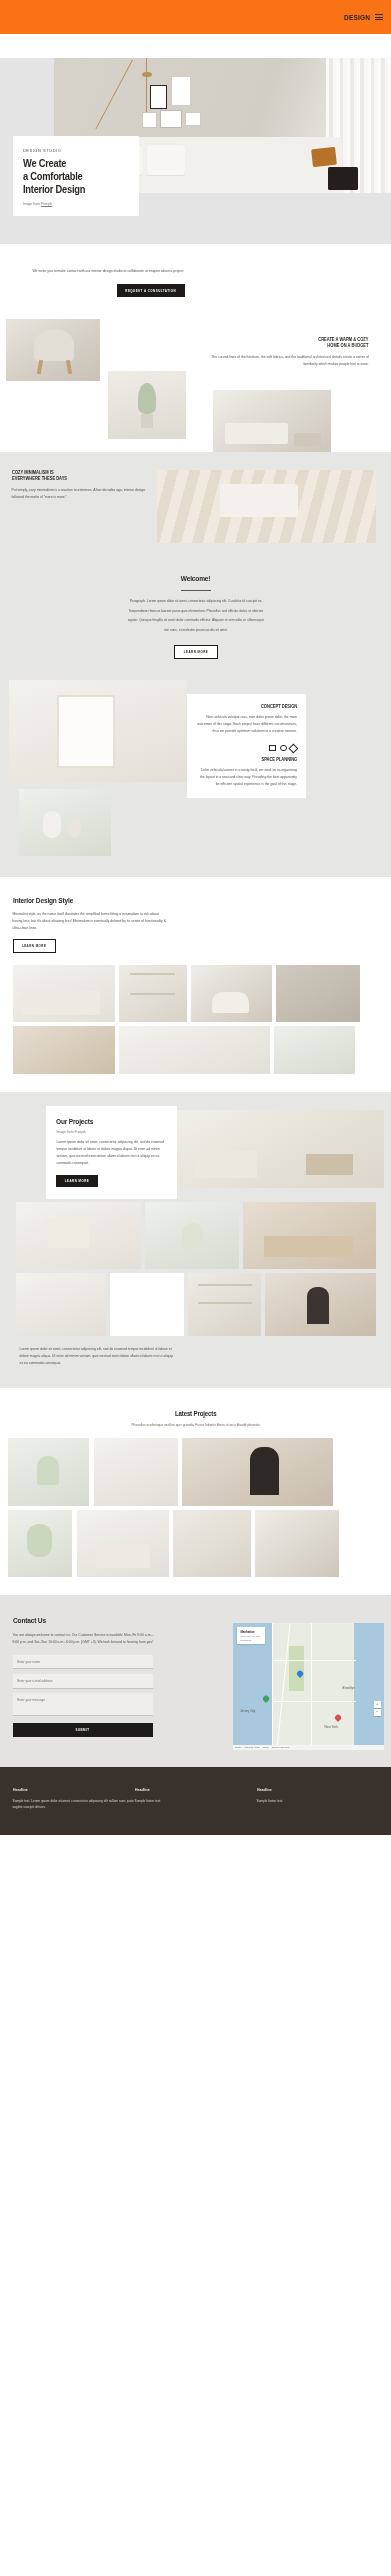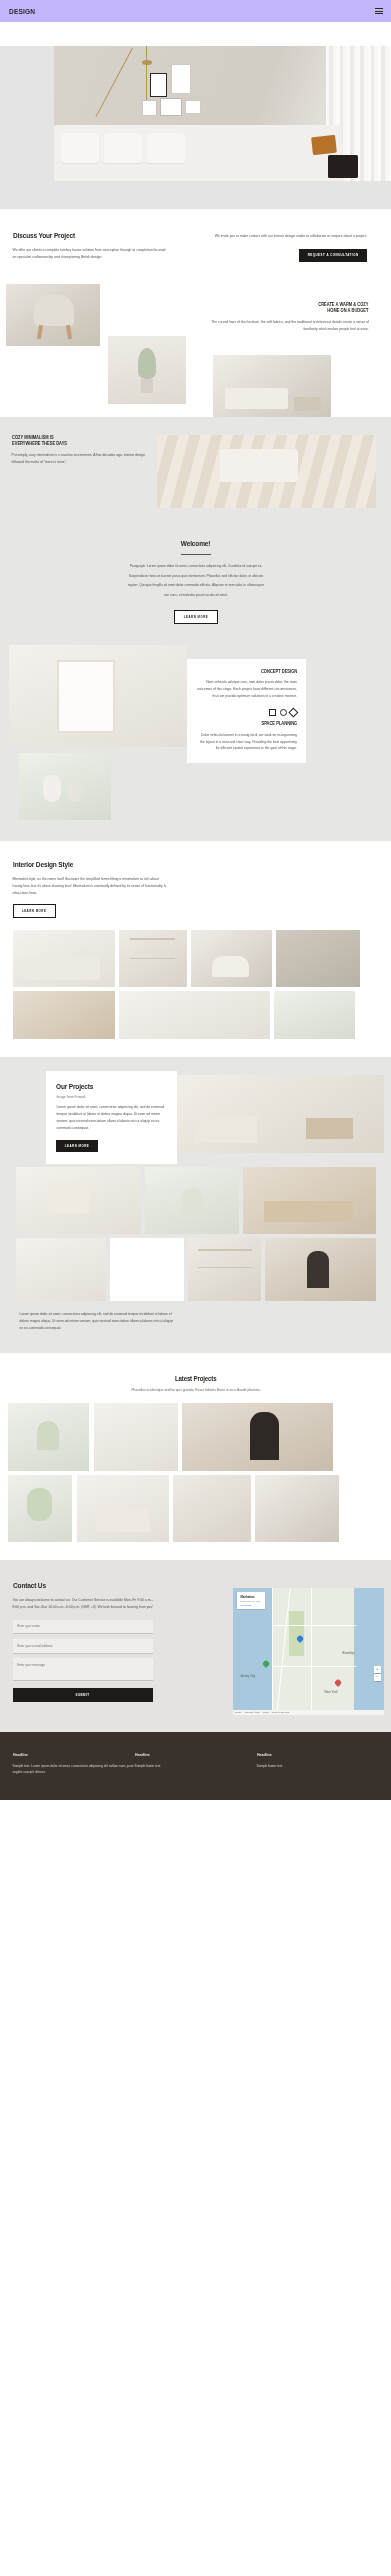--- a/index.html
+++ b/index.html
@@ -16,22 +16,22 @@
     font-weight:700;
     letter-spacing:-0.2px;
     transform:scaleX(0.82);
     transform-origin:left center;
     color:#2b2724;
   }
   .heading.c { transform-origin:center center; }
 
   
   .topbar {
-    height:22px; background:#c4b5fd; display:flex; align-items:center;
-    justify-content:space-between; padding:0 9.4px; position:relative; z-index:40;
+    height:34px; background:#f97316; display:flex; align-items:center;
+    justify-content:flex-end; padding:0 9.4px; position:relative; z-index:40;
   }
   .logo { font-weight:700; font-size:7.8px; letter-spacing:0.2px; transform:scaleX(0.84); transform-origin:left center; }
   .burger { display:flex; flex-direction:column; gap:1.6px; cursor:pointer; }
   .burger i { display:block; width:7.8px; height:1px; background:#2b2724; }
 
   
   .hero { position:relative; background:#e4e4e4; padding-bottom:28px; }
   .hero-white-block { position:absolute; right:0; top:23px; width:99px; height:52px; background:#fff; }
   .hero-img {
     position:relative; margin:24px 0 0 54px; height:135px; width:366px;
@@ -180,28 +180,31 @@
     <div class="curtain"></div>
     <div class="rug"></div>
     <div class="sofa"></div>
     <div class="cushion" style="left:7.3px;"></div>
     <div class="cushion" style="left:50px;"></div>
     <div class="cushion" style="left:93px;"></div>
     <div class="pillow"></div>
     <div class="table"></div>
   </div>
 
+  <div class="hero-card">
+    <div class="kicker">DESIGN STUDIO</div>
+    <h1><span id="hero-title">We Create<br>a Comfortable<br>Interior Design</span></h1>
+    <div class="credit">
+      <span>Image from </span><a href="#">Freepik</a>
+    </div>
+  </div>
 </section>
 
 <section class="discuss">
   <div class="grid">
-    <div class="left">
-      <h2 class="sec-t">Discuss Your Project</h2>
-      <p class="body" style="width:157px">We offer our clients a complete turnkey house solution from conception through to completion focused on specialist craftsmanship and championing British design.</p>
-    </div>
     <div class="right">
       <p class="body" style="margin-bottom:8.4px">We invite you to make contact with our interior design studio to collaborate or enquire about a project.</p>
       <a class="btn">REQUEST A CONSULTATION</a>
     </div>
   </div>
 </section>
 
 <section class="warm">
   <div style="display:flex;align-items:flex-start;">
     <div class="img-ph ph-chair" style="width:94px;height:62px;margin-left:6.3px;">

